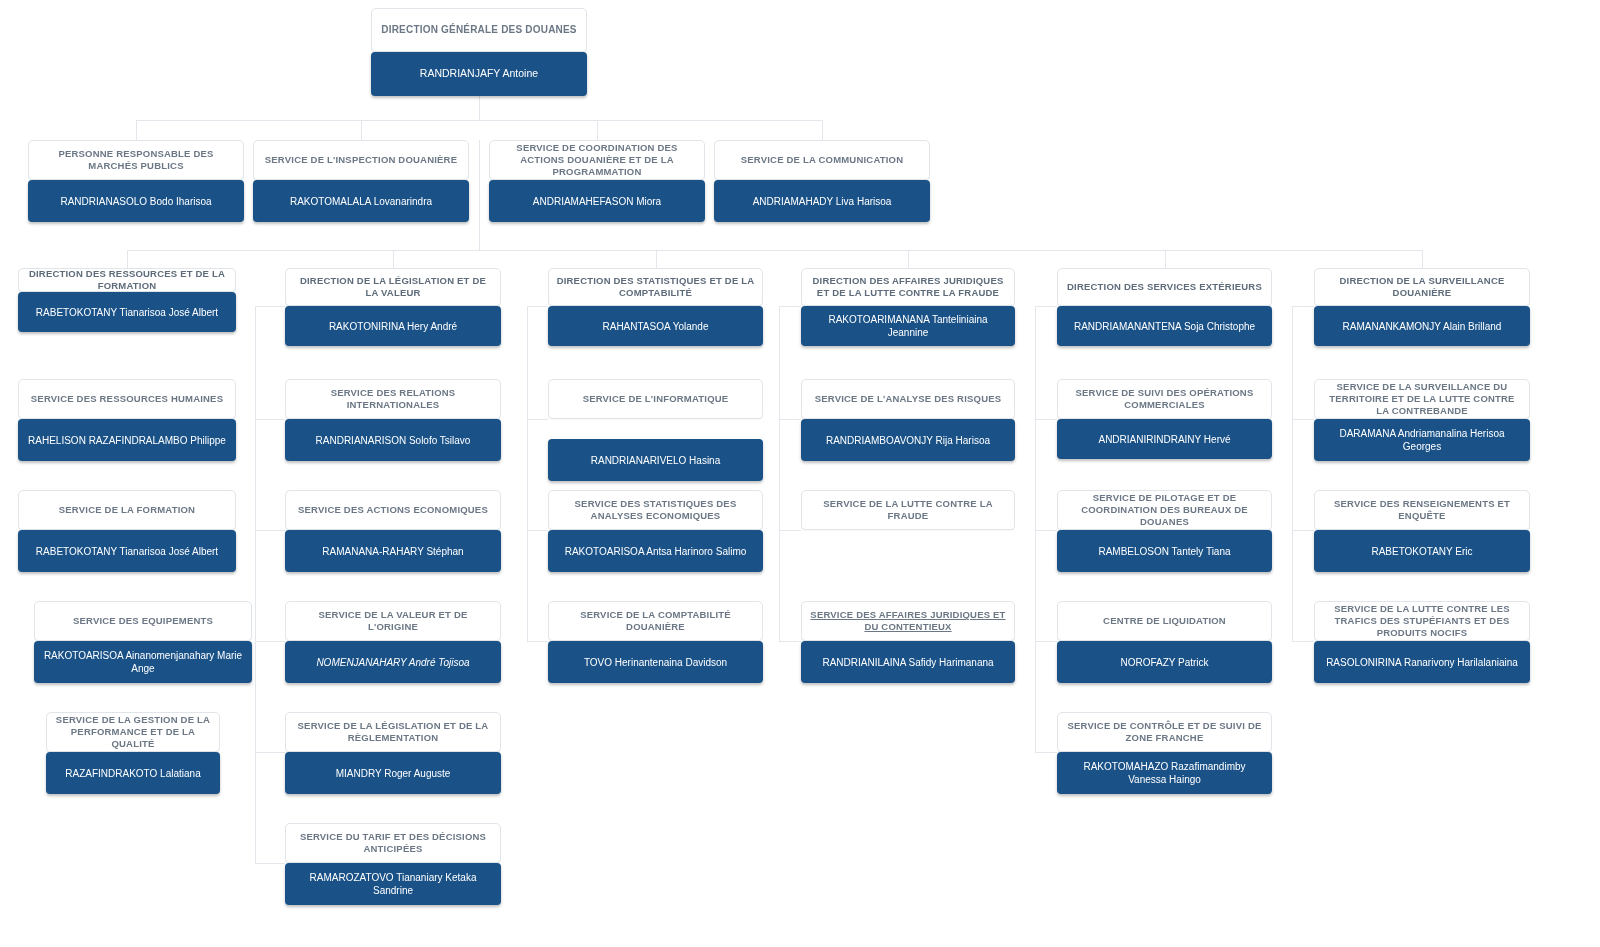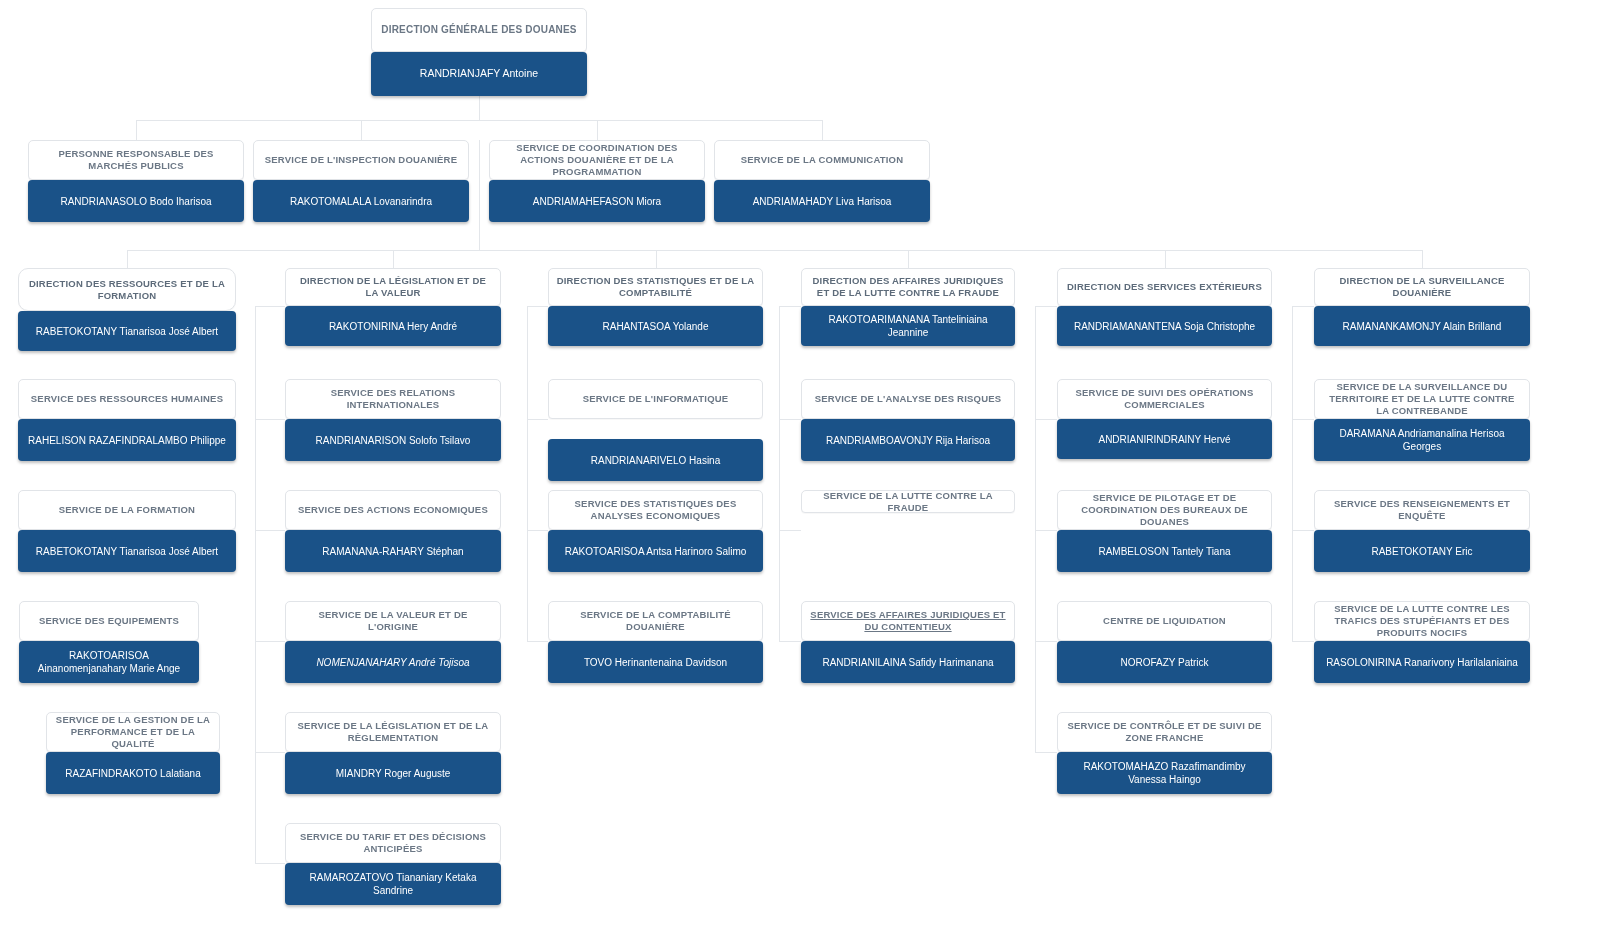--- a/index.html
+++ b/index.html
@@ -127,32 +127,32 @@
     </div>
     <div class="node staff" style="left: 489px; top: 140px; width: 216px;">
       <div class="title" style="height: 40px;">SERVICE DE COORDINATION DES ACTIONS DOUANIÈRE ET DE LA PROGRAMMATION</div>
       <div class="person" style="height: 42px;">ANDRIAMAHEFASON Miora</div>
     </div>
     <div class="node staff" style="left: 714px; top: 140px; width: 216px;">
       <div class="title" style="height: 40px;">SERVICE DE LA COMMUNICATION</div>
       <div class="person" style="height: 42px;">ANDRIAMAHADY Liva Harisoa</div>
     </div>
     <div class="node dept" style="left: 18px; top: 268px; width: 218px;">
-      <div class="title" style="height: 43px; border-radius: 10px;">DIRECTION DES RESSOURCES ET DE LA FORMATION</div>
+      <div class="title" style="height: 24px;">DIRECTION DES RESSOURCES ET DE LA FORMATION</div>
       <div class="person" style="height: 40px;">RABETOKOTANY Tianarisoa José Albert</div>
     </div>
     <div class="node svc" style="left: 18px; top: 379px; width: 218px;">
       <div class="title" style="height: 40px;">SERVICE DES RESSOURCES HUMAINES</div>
       <div class="person" style="height: 42px;">RAHELISON RAZAFINDRALAMBO Philippe</div>
     </div>
     <div class="node svc" style="left: 18px; top: 490px; width: 218px;">
       <div class="title" style="height: 40px;">SERVICE DE LA FORMATION</div>
       <div class="person" style="height: 42px;">RABETOKOTANY Tianarisoa José Albert</div>
     </div>
-    <div class="node svc" style="left: 19px; top: 601px; width: 180px;">
+    <div class="node svc" style="left: 34px; top: 601px; width: 218px;">
       <div class="title" style="height: 40px;">SERVICE DES EQUIPEMENTS</div>
       <div class="person" style="height: 42px;">RAKOTOARISOA Ainanomenjanahary Marie Ange</div>
     </div>
     <div class="node svc" style="left: 18px; top: 712px; width: 202px; padding-left: 28px;">
       <div class="title" style="height: 40px;">SERVICE DE LA GESTION DE LA PERFORMANCE ET DE LA QUALITÉ</div>
       <div class="person" style="height: 42px;">RAZAFINDRAKOTO Lalatiana</div>
     </div>
     <div class="node dept" style="left: 285px; top: 268px; width: 216px;">
       <div class="title" style="height: 38px;">DIRECTION DE LA LÉGISLATION ET DE LA VALEUR</div>
       <div class="person" style="height: 40px;">RAKOTONIRINA Hery André</div>
@@ -195,21 +195,21 @@
     </div>
     <div class="node dept" style="left: 801px; top: 268px; width: 214px;">
       <div class="title" style="height: 38px;">DIRECTION DES AFFAIRES JURIDIQUES ET DE LA LUTTE CONTRE LA FRAUDE</div>
       <div class="person" style="height: 40px;">RAKOTOARIMANANA Tanteliniaina Jeannine</div>
     </div>
     <div class="node svc" style="left: 801px; top: 379px; width: 214px;">
       <div class="title" style="height: 40px;">SERVICE DE L'ANALYSE DES RISQUES</div>
       <div class="person" style="height: 42px;">RANDRIAMBOAVONJY Rija Harisoa</div>
     </div>
     <div class="node svc" style="left: 801px; top: 490px; width: 214px;">
-      <div class="title" style="height: 23px;">SERVICE DE LA LUTTE CONTRE LA FRAUDE</div>
+      <div class="title" style="height: 40px;">SERVICE DE LA LUTTE CONTRE LA FRAUDE</div>
     </div>
     <div class="node svc" style="left: 801px; top: 601px; width: 214px;">
       <div class="title" style="height: 40px; text-decoration: underline;">SERVICE DES AFFAIRES JURIDIQUES ET DU CONTENTIEUX</div>
       <div class="person" style="height: 42px;">RANDRIANILAINA Safidy Harimanana</div>
     </div>
     <div class="node dept" style="left: 1057px; top: 268px; width: 215px;">
       <div class="title" style="height: 38px;">DIRECTION DES SERVICES EXTÉRIEURS</div>
       <div class="person" style="height: 40px;">RANDRIAMANANTENA Soja Christophe</div>
     </div>
     <div class="node svc" style="left: 1057px; top: 379px; width: 215px;">

